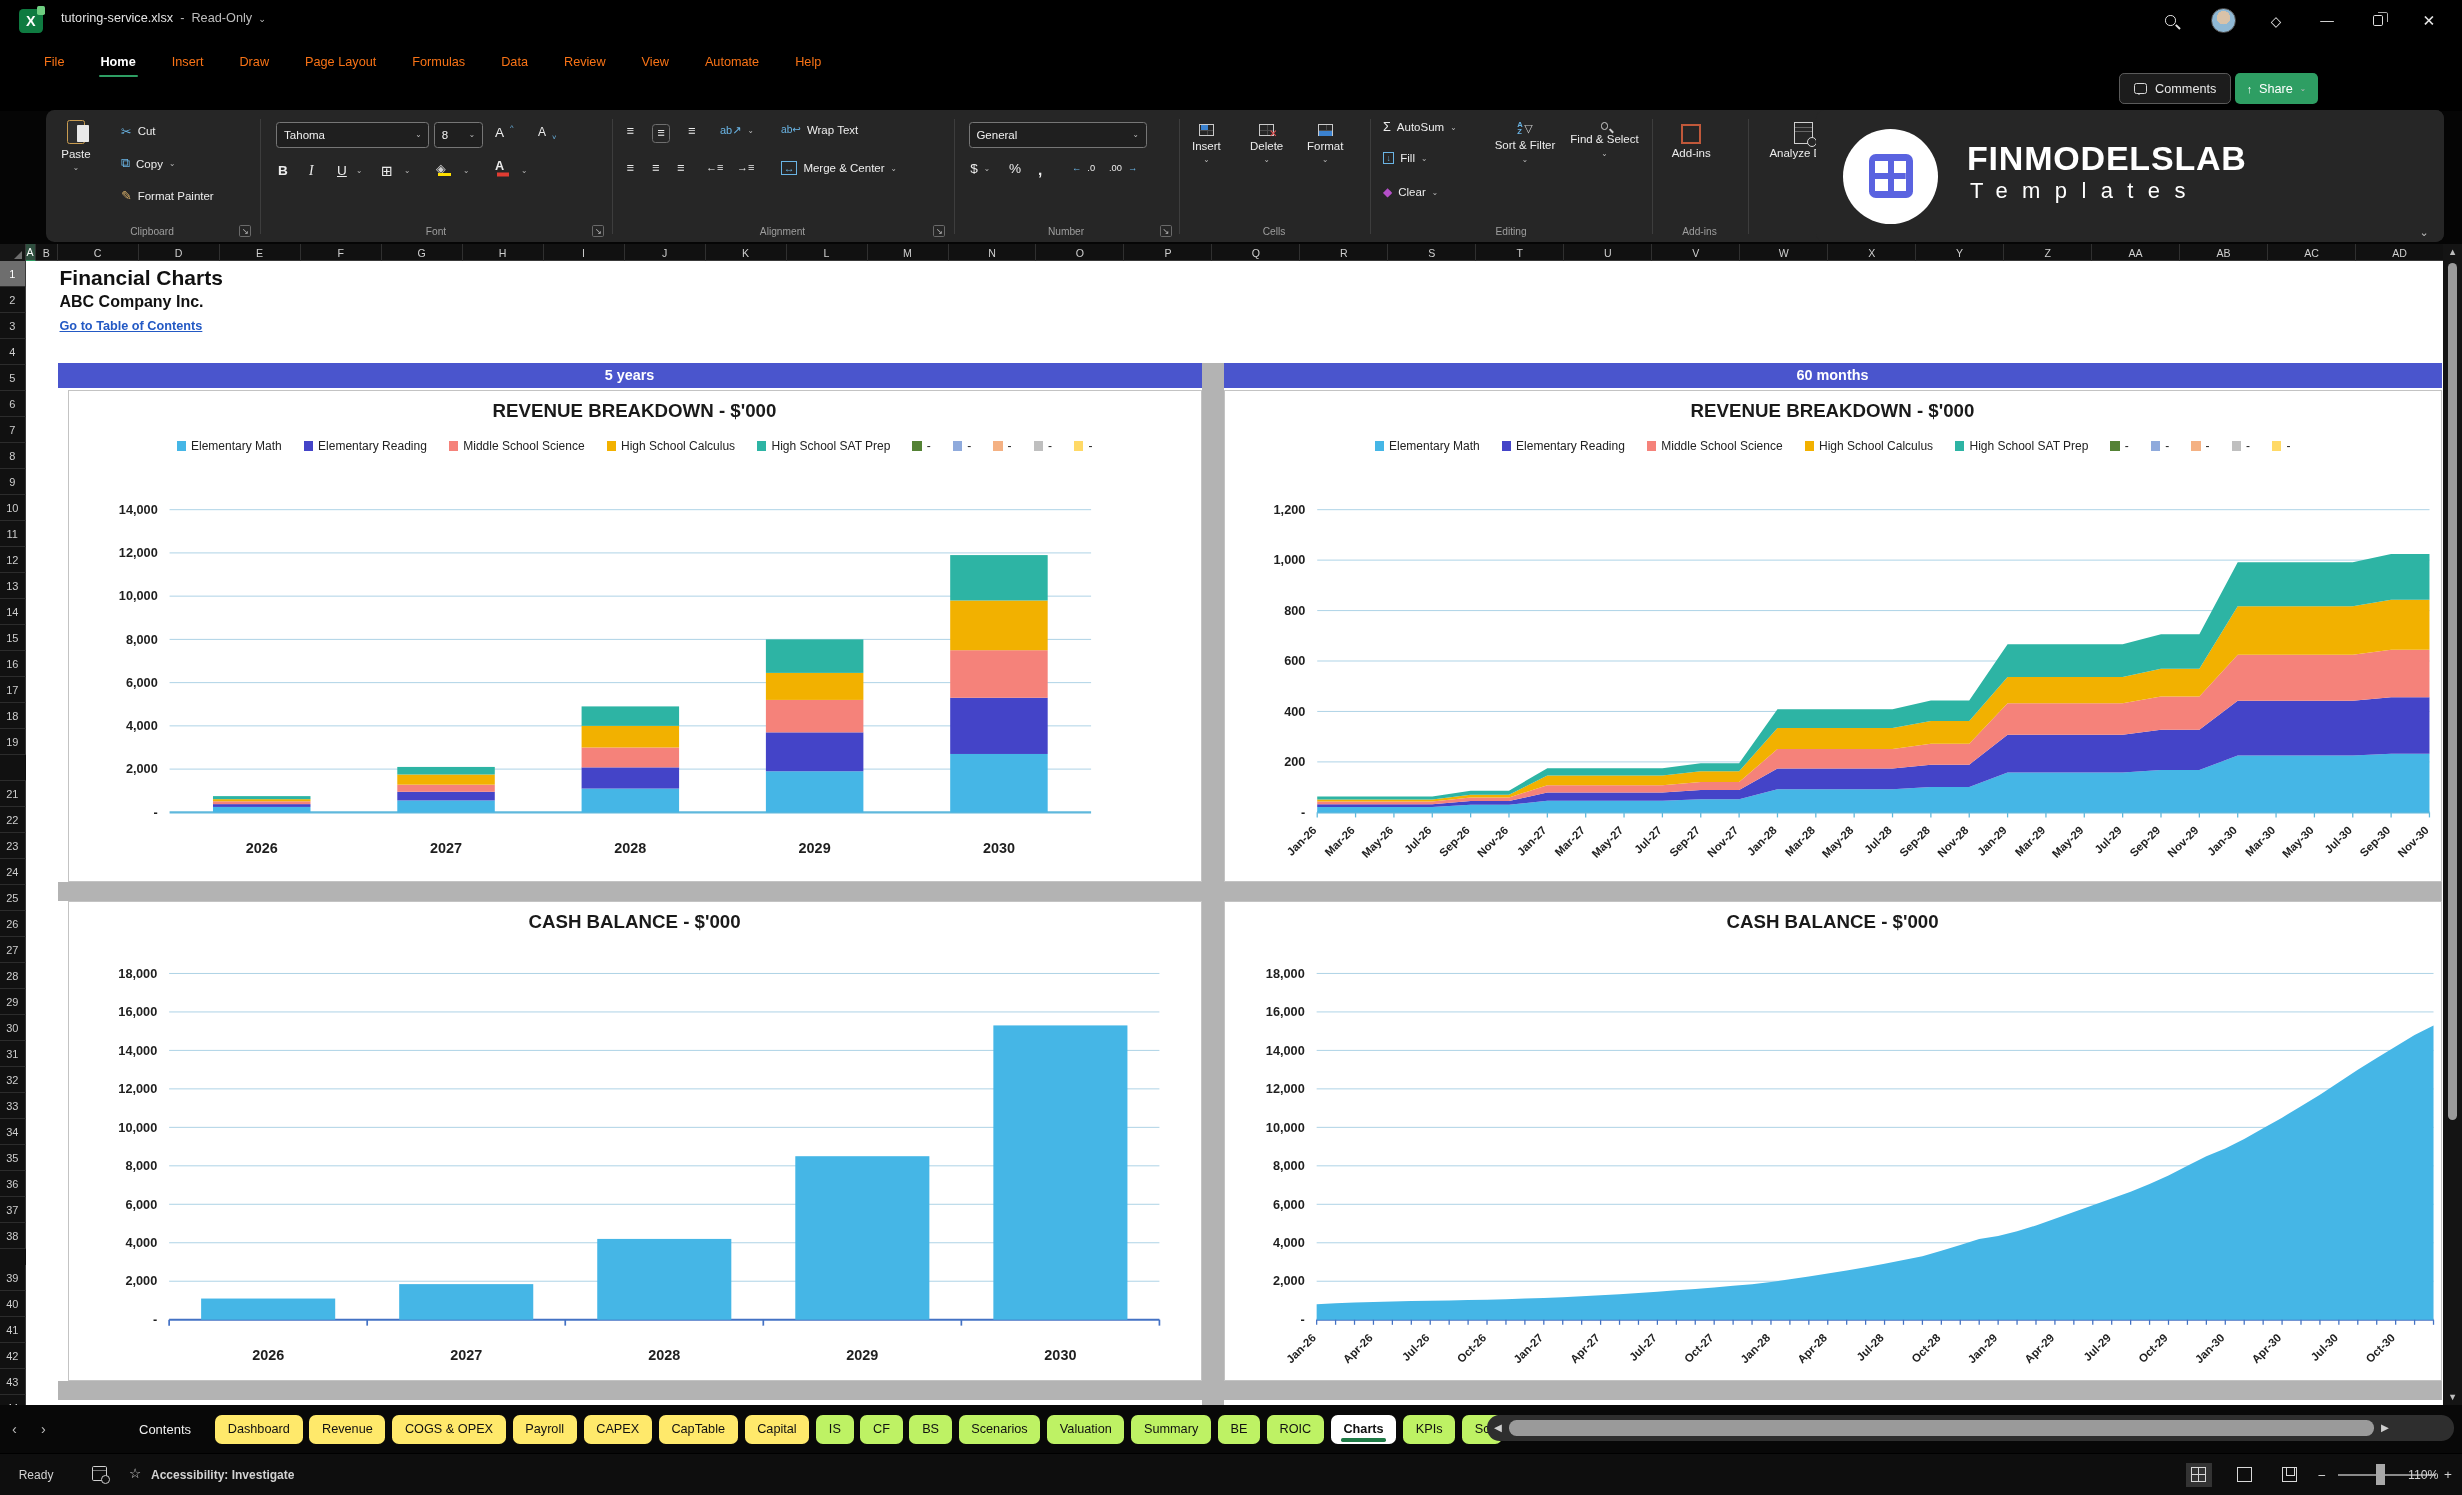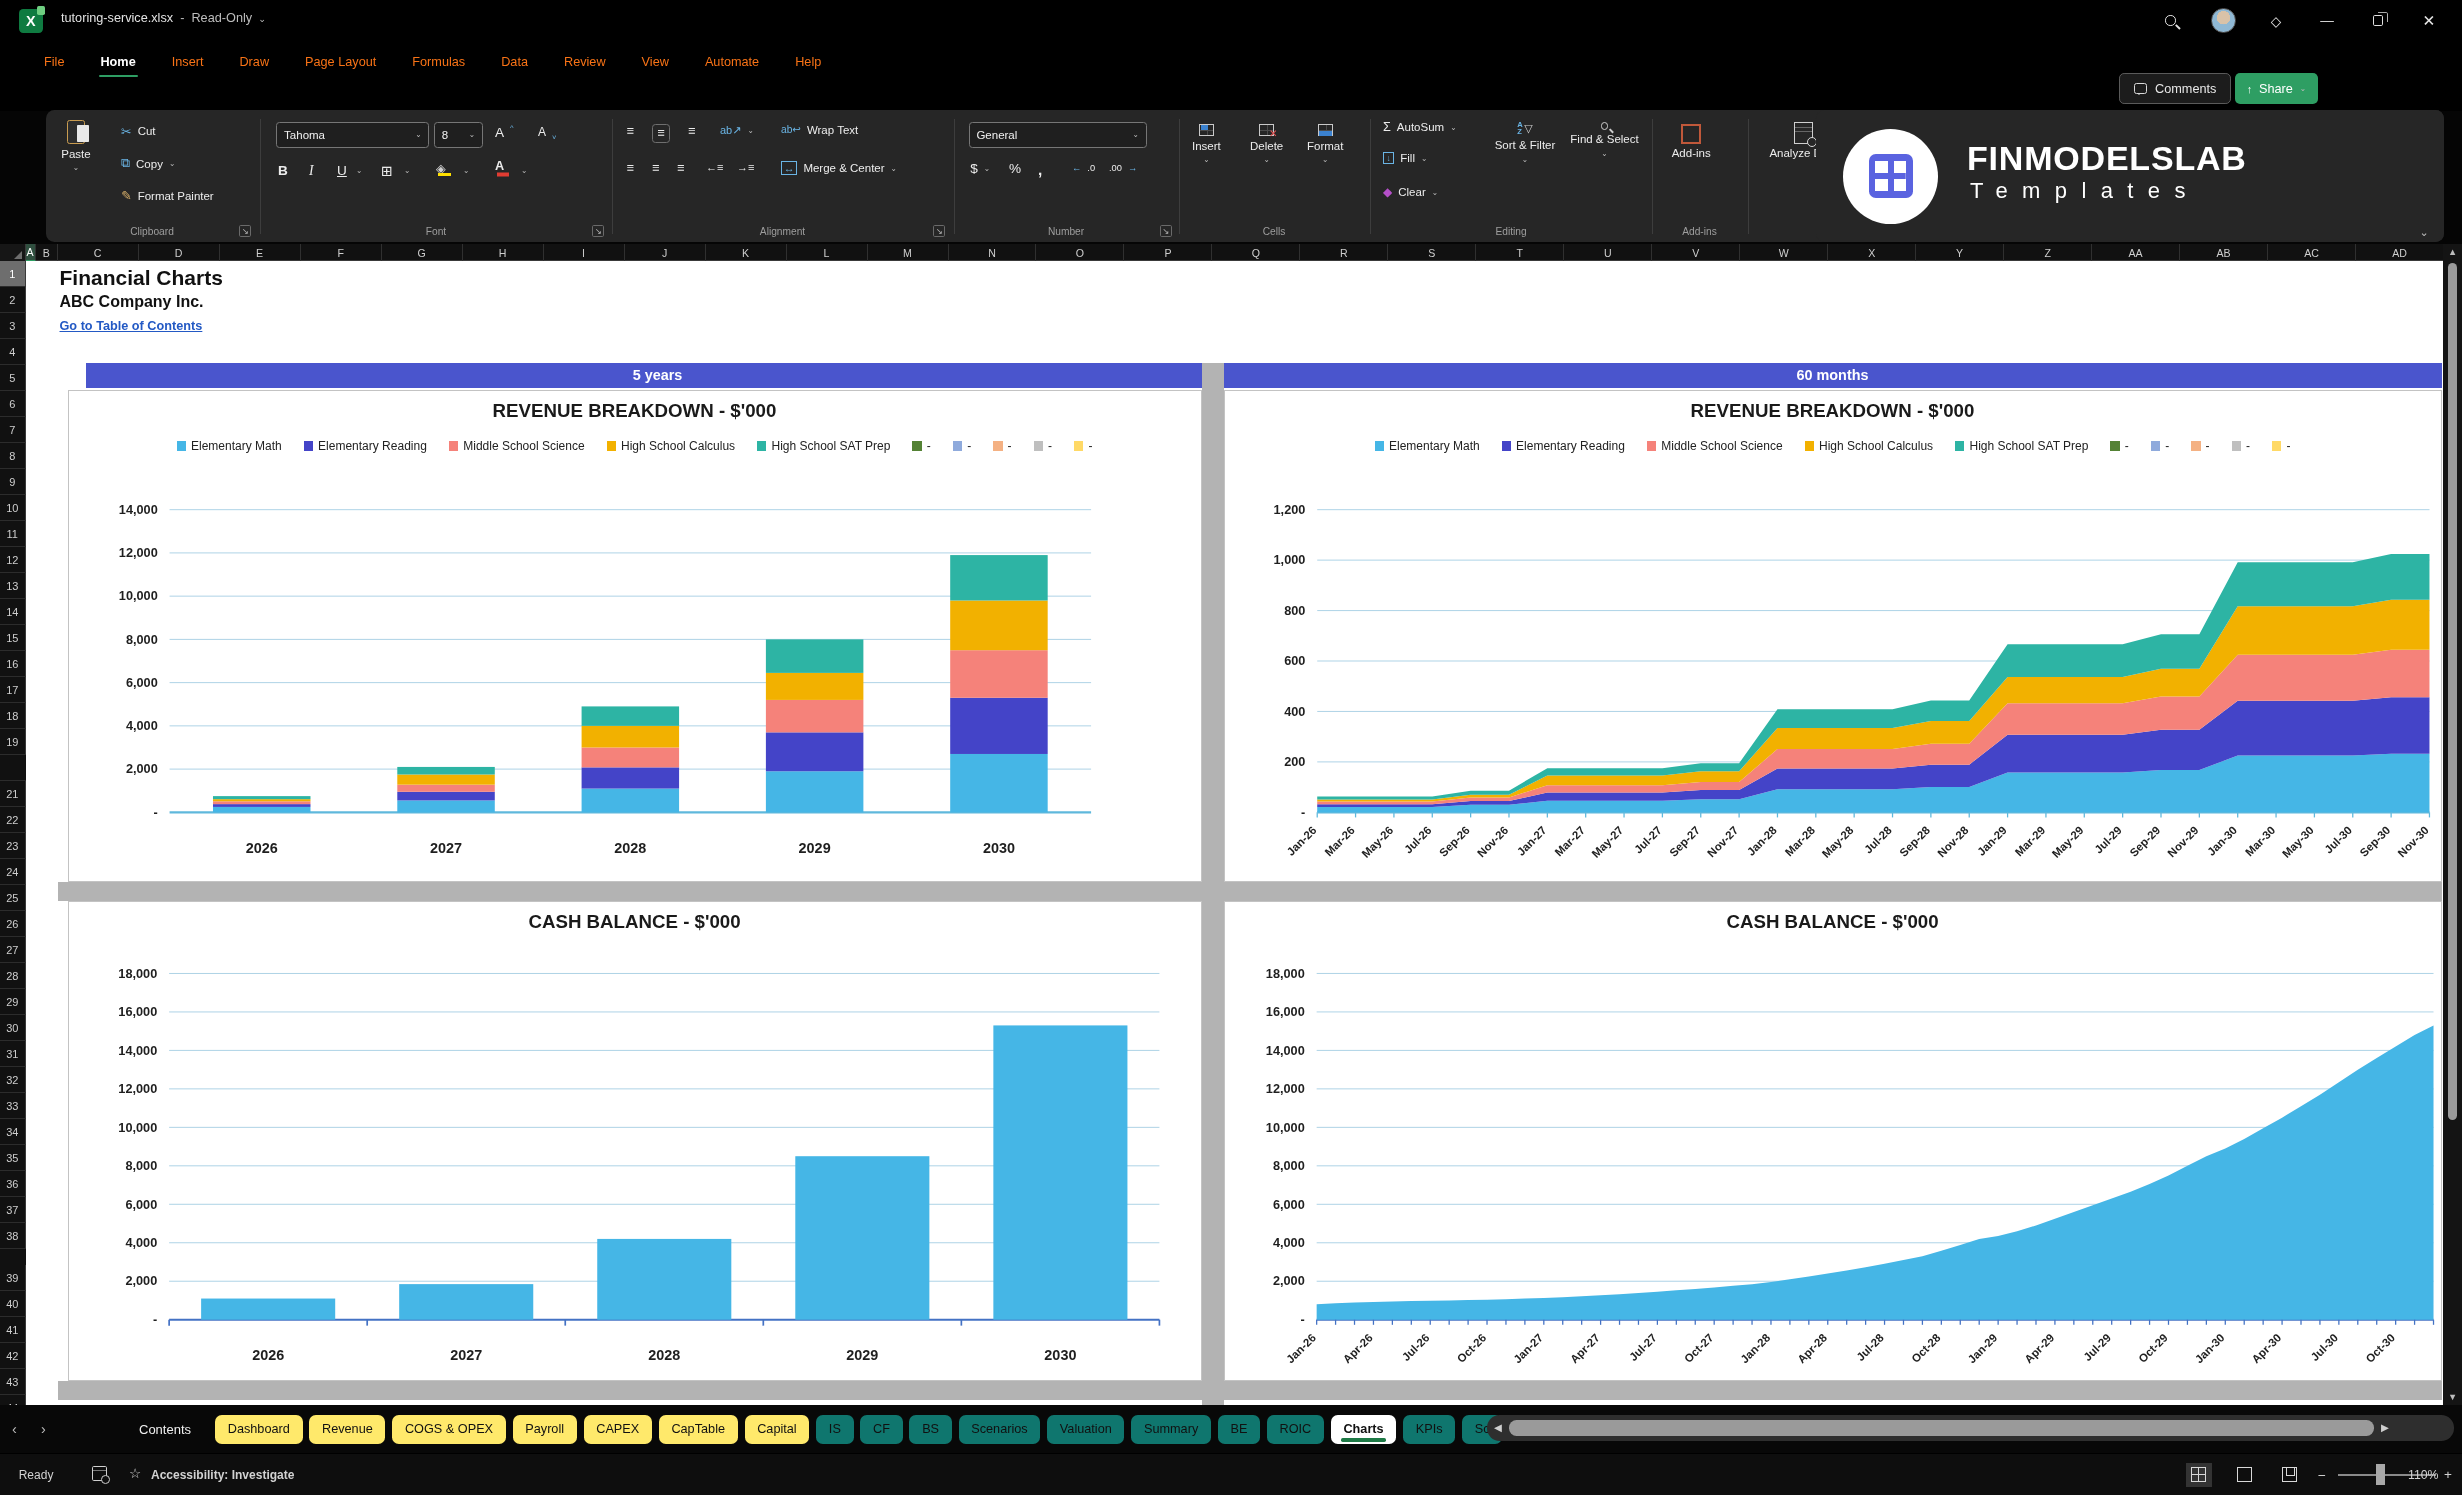--- a/index.html
+++ b/index.html
@@ -76,21 +76,21 @@
   #rowheaders { position:absolute; left:0; top:261px; width:25.5px; height:1144px; background:#111; }
   .rowh { border-bottom:0.8px solid #2c2c2c; border-right:0.8px solid #3a3a3a; color:#cfcfcf; font-size:11px; display:flex; align-items:center; justify-content:center; }
   .rowh.sel { background:#6e6e6e; color:#fff; }
   #sheet { position:absolute; left:25.5px; top:261px; width:2418px; height:1144px; background:#fff; overflow:hidden; }
 
   
   #sheet-title { position:absolute; left:34px; top:5.1px; font-size:21px; font-weight:bold; color:#111; }
   #sheet-company { position:absolute; left:34px; top:32px; font-size:16px; font-weight:bold; color:#111; }
   #sheet-link { position:absolute; left:34px; top:58px; font-size:12.7px; font-weight:bold; color:#2359c4; text-decoration:underline; }
   .banner { position:absolute; top:102px; height:24.6px; background:#4a55cd; color:#fff; font-weight:bold; font-size:14.4px; display:flex; align-items:center; justify-content:center; }
-  #banner-left { left:32px; width:1144px;margin-left:28px; }
+  #banner-left { left:32px; width:1144px; }
   #banner-right { left:1198px; width:1218px; }
   .divider-v { position:absolute; left:1176px; top:102px; width:22px; height:1044px; background:#b3b3b3; }
   .divider-h { position:absolute; left:32px; width:2384px; height:18.7px; background:#b3b3b3; }
   #divider-h1 { top:621px; }
   #divider-h2 { top:1120px; }
   .chart-panel { position:absolute; background:#fff; border:0.8px solid #c3c3c3; }
   #chart1 { left:42px; top:129px; width:1134px; height:492px; }
   #chart2 { left:1198px; top:129px; width:1218px; height:492px; }
   #chart3 { left:42px; top:640px; width:1134px; height:480px; }
   #chart4 { left:1198px; top:640px; width:1218px; height:480px; }
@@ -104,21 +104,21 @@
   #vscroll { position:absolute; right:0; top:244px; width:18.7px; height:1161px; background:#141414; }
   #vscroll .thumb { position:absolute; left:5.1px; top:18.7px; width:8.5px; height:857px; background:#9a9a9a; border-radius:5.1px; }
   #vscroll .arr { position:absolute; left:0; width:18.7px; text-align:center; color:#bdbdbd; font-size:9.3px; }
 
   
   #tabbar { position:absolute; left:0; top:1405px; width:2462px; height:48px; background:#080808; display:flex; align-items:center; }
   .tab-nav { color:#bdbdbd; font-size:14.4px; width:29px; text-align:center; }
   #tab-first { color:#f0f0f0; font-size:13px; margin:0 24px 0 81px; }
   .stab { height:29px; border-radius:6.8px; padding:0 12.7px; margin-right:6.8px; display:flex; align-items:center; font-size:12.7px; color:#111; white-space:nowrap; }
   .stab.yellow { background:#ffe96b; }
-  .stab.blue { background:#0f766e; }
+  .stab.blue { background:#bef264; }
   .stab.active { background:#fff; font-weight:bold; position:relative; }
   .stab.active::after { content:""; position:absolute; left:10.2px; right:10.2px; bottom:1.7px; height:3.4px; background:#1e7a46; border-radius:1.7px; }
   .tab-extra { color:#d8d8d8; font-size:13.6px; margin:0 8.5px; }
   #hscroll { position:absolute; left:1487px; top:10.2px; width:967px; height:25.5px; background:#2e2e2e; border-radius:12.7px; display:flex; align-items:center; }
   #hscroll .harr { color:#cfcfcf; font-size:10.2px; width:22px; text-align:center; }
   #hscroll .hthumb { height:15.3px; width:865px; background:#9a9a9a; border-radius:7.6px; }
 
   
   #statusbar { position:absolute; left:0; top:1453px; width:2462px; height:42px; background:#0e0e0e; border-top:0.8px solid #000; color:#d2d2d2; font-size:12px; }
   #status-ready { position:absolute; left:18.7px; top:13.6px; }

